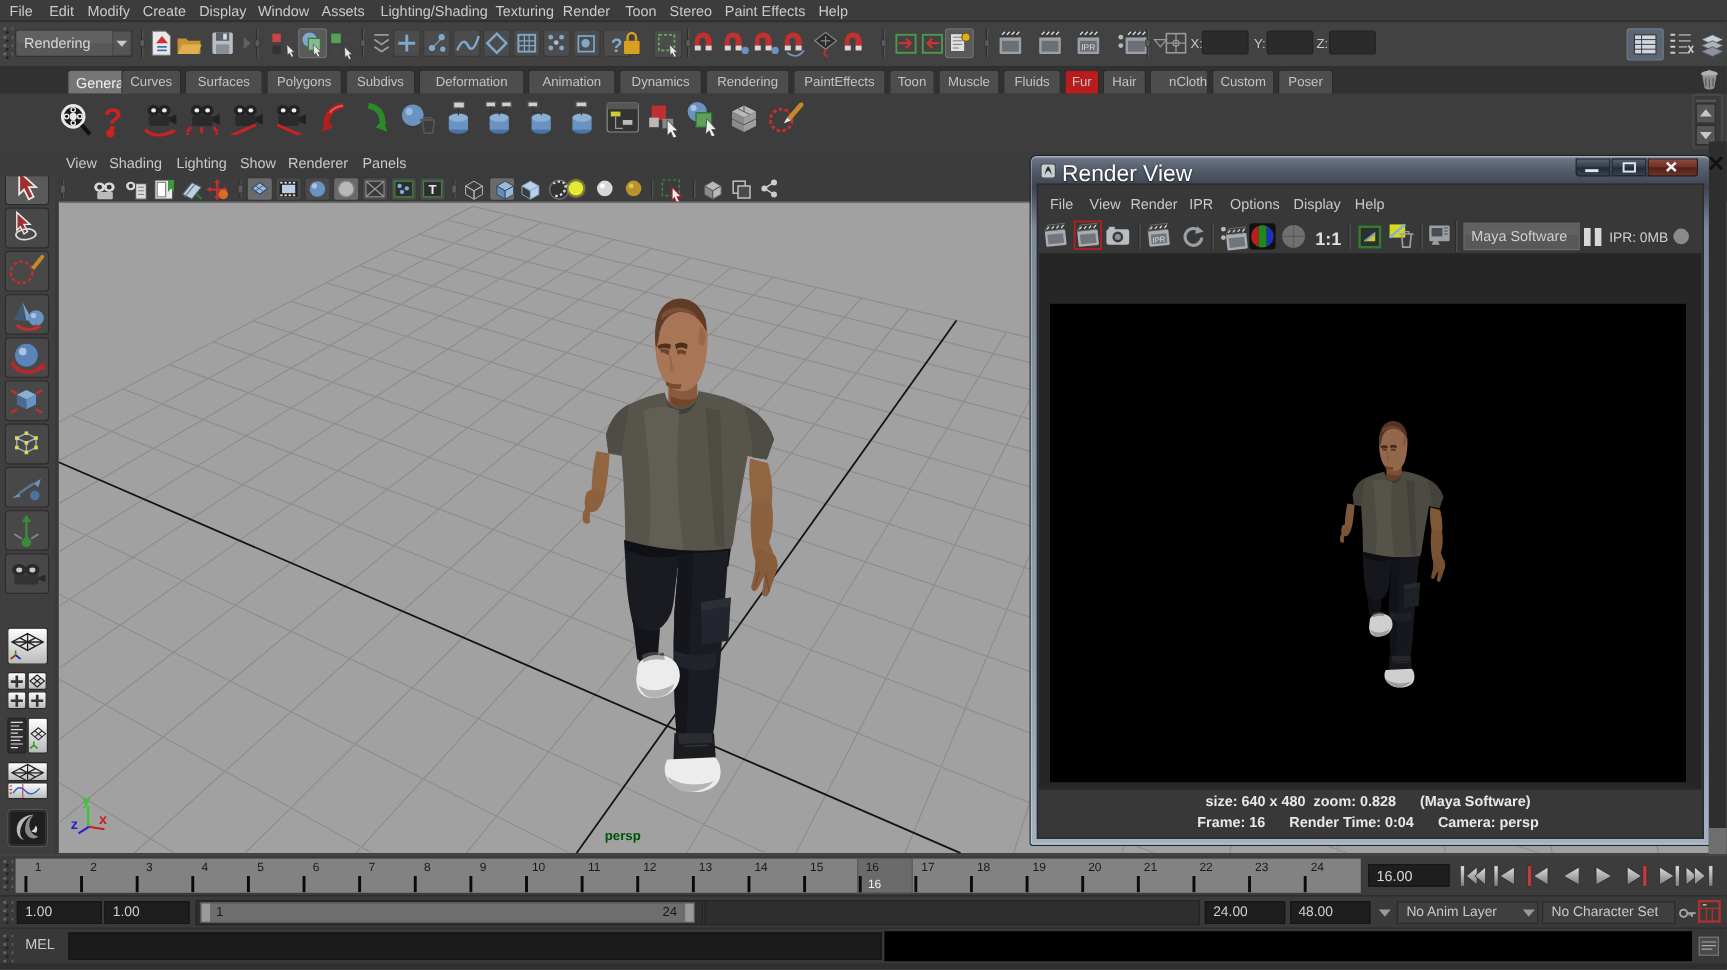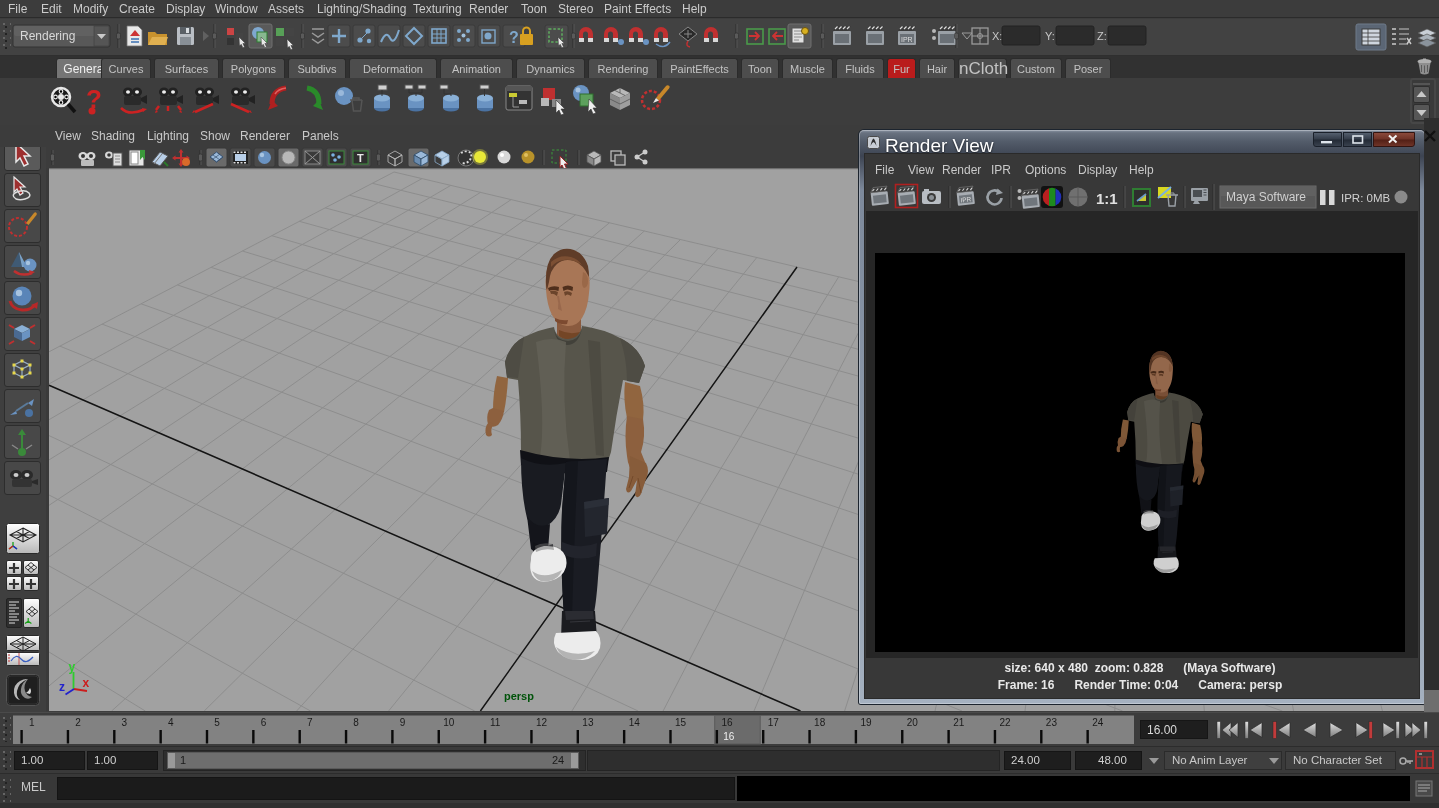--- a/index.html
+++ b/index.html
@@ -264,21 +264,21 @@
     <div class="abs" style="left:349px;top:58px;width:88px;height:20px;background:#4d4d4d;color:#c3c3c3;font-size:11px;line-height:20px;text-align:center;border-radius:3px 3px 0 0;border:1px solid #2b2b2b;border-bottom:none">Deformation</div>
     <div class="abs" style="left:440px;top:58px;width:73px;height:20px;background:#4d4d4d;color:#c3c3c3;font-size:11px;line-height:20px;text-align:center;border-radius:3px 3px 0 0;border:1px solid #2b2b2b;border-bottom:none">Animation</div>
     <div class="abs" style="left:516px;top:58px;width:69px;height:20px;background:#4d4d4d;color:#c3c3c3;font-size:11px;line-height:20px;text-align:center;border-radius:3px 3px 0 0;border:1px solid #2b2b2b;border-bottom:none">Dynamics</div>
     <div class="abs" style="left:588px;top:58px;width:70px;height:20px;background:#4d4d4d;color:#c3c3c3;font-size:11px;line-height:20px;text-align:center;border-radius:3px 3px 0 0;border:1px solid #2b2b2b;border-bottom:none">Rendering</div>
     <div class="abs" style="left:661px;top:58px;width:77px;height:20px;background:#4d4d4d;color:#c3c3c3;font-size:11px;line-height:20px;text-align:center;border-radius:3px 3px 0 0;border:1px solid #2b2b2b;border-bottom:none">PaintEffects</div>
     <div class="abs" style="left:741px;top:58px;width:38px;height:20px;background:#4d4d4d;color:#c3c3c3;font-size:11px;line-height:20px;text-align:center;border-radius:3px 3px 0 0;border:1px solid #2b2b2b;border-bottom:none">Toon</div>
     <div class="abs" style="left:782px;top:58px;width:51px;height:20px;background:#4d4d4d;color:#c3c3c3;font-size:11px;line-height:20px;text-align:center;border-radius:3px 3px 0 0;border:1px solid #2b2b2b;border-bottom:none">Muscle</div>
     <div class="abs" style="left:836px;top:58px;width:48px;height:20px;background:#4d4d4d;color:#c3c3c3;font-size:11px;line-height:20px;text-align:center;border-radius:3px 3px 0 0;border:1px solid #2b2b2b;border-bottom:none">Fluids</div>
     <div class="abs" style="left:887px;top:58px;width:29px;height:20px;background:#b91c1c;color:#c3c3c3;font-size:11px;line-height:20px;text-align:center;border-radius:3px 3px 0 0;border:1px solid #2b2b2b;border-bottom:none">Fur</div>
     <div class="abs" style="left:919px;top:58px;width:36px;height:20px;background:#4d4d4d;color:#c3c3c3;font-size:11px;line-height:20px;text-align:center;border-radius:3px 3px 0 0;border:1px solid #2b2b2b;border-bottom:none">Hair</div>
-    <div class="abs" style="left:958px;top:58px;width:49px;height:20px;background:#4d4d4d;color:#c3c3c3;font-size:17px;line-height:20px;text-align:right;border-radius:3px 3px 0 0;border:1px solid #2b2b2b;border-bottom:none">nCloth</div>
+    <div class="abs" style="left:958px;top:58px;width:49px;height:20px;background:#4d4d4d;color:#c3c3c3;font-size:11px;line-height:20px;text-align:right;border-radius:3px 3px 0 0;border:1px solid #2b2b2b;border-bottom:none">nCloth</div>
     <div class="abs" style="left:1010px;top:58px;width:52px;height:20px;background:#4d4d4d;color:#c3c3c3;font-size:11px;line-height:20px;text-align:center;border-radius:3px 3px 0 0;border:1px solid #2b2b2b;border-bottom:none">Custom</div>
     <div class="abs" style="left:1065px;top:58px;width:46px;height:20px;background:#4d4d4d;color:#c3c3c3;font-size:11px;line-height:20px;text-align:center;border-radius:3px 3px 0 0;border:1px solid #2b2b2b;border-bottom:none">Poser</div>
     <svg class="abs" style="left:1415px;top:57px" width="22" height="20">
       <ellipse cx="9.5" cy="4.5" rx="7" ry="2.5" fill="#b0b0b0"></ellipse>
       <rect x="8" y="1.5" width="3" height="2" fill="#b0b0b0"></rect>
       <path d="M3.5 6 L5.5 16.5 Q9.5 18.5 13.5 16.5 L15.5 6 Z" fill="#8e8e8e"></path>
       <path d="M6.5 8 v7 M9.5 8.5 v7.5 M12.5 8 v7" stroke="#5a5a5a" stroke-width="1"></path>
     </svg>
 <svg class="abs" style="left:0;top:0" width="1439" height="125" viewBox="0 0 1439 125">
       <g transform="translate(48,84)">
@@ -1006,21 +1006,21 @@
     <div class="abs" style="left:14px;top:751px;width:71px;height:19px;background:#1e1e1e;border:1px solid #151515;color:#d0d0d0;font-size:11.5px;line-height:17px;padding-left:6px;text-align:left">1.00</div>
     <div class="abs" style="left:87px;top:751px;width:71px;height:19px;background:#1e1e1e;border:1px solid #151515;color:#d0d0d0;font-size:11.5px;line-height:17px;padding-left:6px;text-align:left">1.00</div>
     <div class="abs" style="left:163px;top:750px;width:423px;height:21px;background:#2e2e2e;border:1px solid #242424"></div>
     <div class="abs" style="left:167px;top:752px;width:412px;height:17px;background:#6e6e6e;border:1px solid #5a5a5a"></div>
     <div class="abs" style="left:168px;top:753px;width:7px;height:15px;background:#9a9a9a"></div>
     <div class="abs" style="left:571px;top:753px;width:7px;height:15px;background:#9a9a9a"></div>
     <div class="abs" style="left:180px;top:753px;color:#1a1a1a;font-size:11px;line-height:15px">1</div>
     <div class="abs" style="left:552px;top:753px;color:#1a1a1a;font-size:11px;line-height:15px">24</div>
     <div class="abs" style="left:587px;top:750px;width:413px;height:21px;background:#2e2e2e;border:1px solid #242424"></div>
     <div class="abs" style="left:1004px;top:751px;width:67px;height:19px;background:#1e1e1e;border:1px solid #151515;color:#d0d0d0;font-size:11.5px;line-height:17px;padding-left:6px;text-align:left">24.00</div>
-    <div class="abs" style="left:1075px;top:751px;width:67px;height:19px;background:#1e1e1e;border:1px solid #151515;color:#d0d0d0;font-size:11.5px;line-height:17px;padding-left:22px;text-align:left">48.00</div>
+    <div class="abs" style="left:1075px;top:751px;width:67px;height:19px;background:#1e1e1e;border:1px solid #151515;color:#d0d0d0;font-size:11.5px;line-height:17px;padding-left:6px;text-align:left">48.00</div>
     <svg class="abs" style="left:1146px;top:753px" width="16" height="16">
       <path d="M3 5 h10 l-5 6 z" fill="#9a9a9a"></path>
     </svg>
     <div class="abs" style="left:1164px;top:751px;width:118px;height:19px;background:#3f3f3f;border:1px solid #2b2b2b;color:#c9c9c9;font-size:11.5px;line-height:17px;padding-left:7px">No Anim Layer</div>
     <svg class="abs" style="left:1266px;top:753px" width="16" height="16">
       <path d="M3 5 h10 l-5 6 z" fill="#9a9a9a"></path>
     </svg>
     <div class="abs" style="left:1285px;top:751px;width:111px;height:19px;background:#3f3f3f;border:1px solid #2b2b2b;color:#c9c9c9;font-size:11.5px;line-height:17px;padding-left:7px">No Character Set</div>
     <svg class="abs" style="left:1398px;top:753px" width="16" height="16">
       <circle cx="5" cy="8" r="3" fill="none" stroke="#aaa" stroke-width="1.5"></circle>

